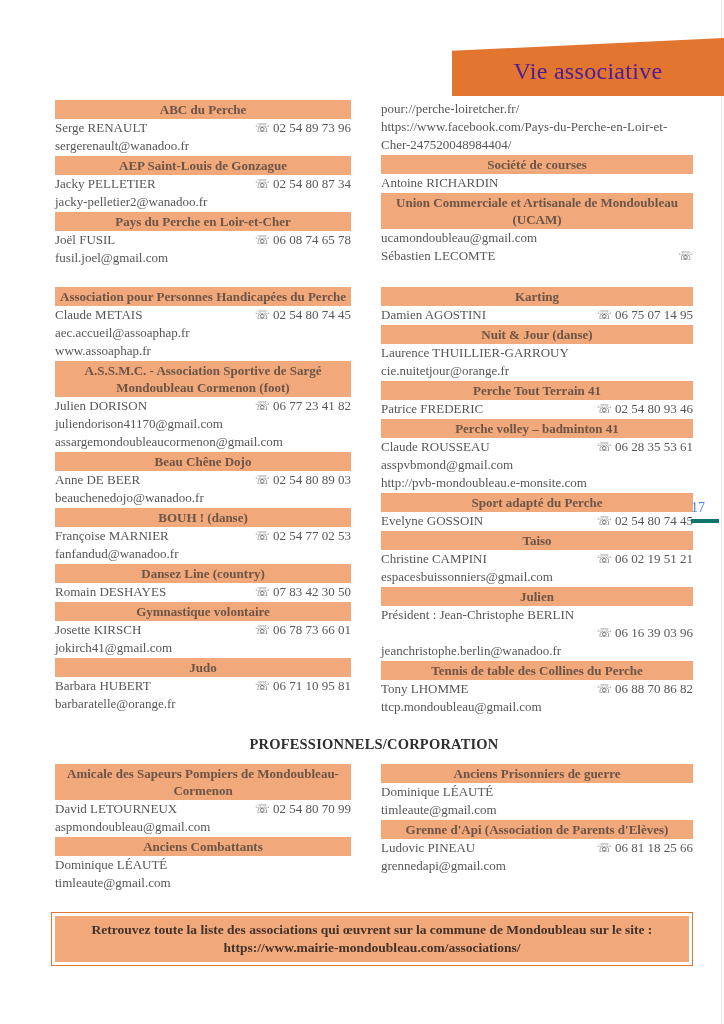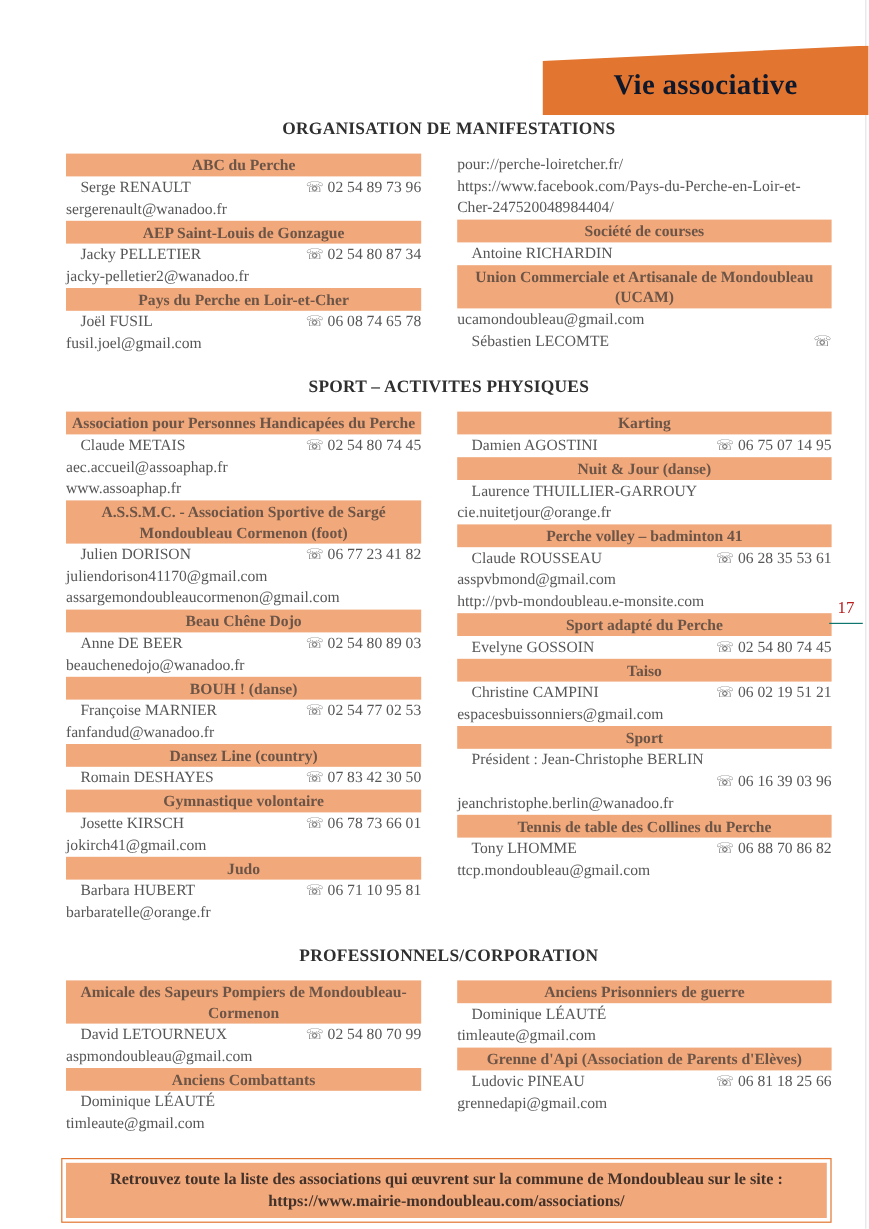--- a/index.html
+++ b/index.html
@@ -10,45 +10,45 @@
     color:#565656;
   }
   .edge-line{position:absolute;right:2px;top:0;height:100%;width:1px;background:#e4e4e4;}
   
   .banner{
     position:absolute;top:38px;right:0;width:272px;height:58px;
     background:#E2752F;
     clip-path:polygon(0 22%,100% 0,100% 100%,0 100%);
     display:flex;align-items:center;justify-content:center;
   }
-  .banner-label{color:#0f172a;font-size:24px;font-weight:bold;padding-top:9px;letter-spacing:.3px;}
+  .banner-label{color:#4c1d95;font-size:24px;font-weight:normal;padding-top:9px;letter-spacing:.3px;}
   
   .page-num{
-    position:absolute;right:5px;top:500px;width:28px;text-align:center;
-    font-size:14px;color:#b91c1c;border-bottom:1px solid #0f766e;padding-bottom:3px;
+    position:absolute;right:5px;top:500px;width:28px;text-align:left;
+    font-size:14px;color:#3b82f6;border-bottom:4px solid #0f766e;padding-bottom:3px;
   }
   
   .content{padding:100px 31px 0 55px;}
   .section{margin-bottom:19px;}
   .sec-heading{
     text-align:center;font-weight:bold;font-size:14.5px;color:#2f2f2f;
     letter-spacing:.2px;margin:0 0 11px 0;
   }
   .cols{display:flex;gap:30px;align-items:flex-start;}
   .col{flex:none;}
   .col-left{width:296px;}
   .col-right{width:312px;}
   .entry{margin-bottom:1px;}
   .bar{
     background:#F1A87B;color:#6C5547;font-weight:bold;text-align:center;
     font-size:13px;line-height:17px;padding:1px 4px;
   }
   .row{font-size:13px;line-height:18px;}
   .contact{display:flex;justify-content:space-between;align-items:baseline;}
-  .nm{min-width:0;margin-left:12px;}
+  .nm{min-width:0;}
   .ph{white-space:nowrap;margin-left:19px;}
   .ph-ic{font-family:"DejaVu Sans",sans-serif;font-size:12px;position:relative;top:0;}
   .txt{overflow-wrap:anywhere;}
   
   .footer{margin:13px 0 0 -4px;border:1px solid #E2752F;padding:3px;background:#ffffff;}
   .footer-inner{
     background:#F1A87B;text-align:center;font-weight:bold;color:#43322a;
     font-size:13.5px;line-height:18px;padding:5px 10px;
   }
 </style>
@@ -59,21 +59,20 @@
 
 <div class="banner">
   <span class="banner-label">Vie associative</span>
 </div>
 
 <div class="page-num">17</div>
 
 <div class="content">
   <div>
       <section class="section">
-        <div class="sec-heading">ORGANISATION DE MANIFESTATIONS</div>
         <div class="cols">
           <div class="col col-left">
             <div class="entry">
               <div class="bar">ABC du Perche</div>
               <div class="row contact">
                 <span class="nm">Serge RENAULT</span>
                 <span class="ph"><span class="ph-ic">☏</span> 02 54 89 73 96</span>
               </div>
               <div class="row txt">sergerenault@wanadoo.fr</div>
             </div>
@@ -110,21 +109,20 @@
               <div class="row txt">ucamondoubleau@gmail.com</div>
               <div class="row contact">
                 <span class="nm">Sébastien LECOMTE</span>
                 <span class="ph"><span class="ph-ic">☏</span></span>
               </div>
             </div>
           </div>
         </div>
       </section>
       <section class="section">
-        <div class="sec-heading">SPORT – ACTIVITES PHYSIQUES</div>
         <div class="cols">
           <div class="col col-left">
             <div class="entry">
               <div class="bar">Association pour Personnes Handicapées du Perche</div>
               <div class="row contact">
                 <span class="nm">Claude METAIS</span>
                 <span class="ph"><span class="ph-ic">☏</span> 02 54 80 74 45</span>
               </div>
               <div class="row txt">aec.accueil@assoaphap.fr</div>
               <div class="row txt">www.assoaphap.fr</div>
@@ -187,20 +185,27 @@
               </div>
             </div>
             <div class="entry">
               <div class="bar">Nuit &amp; Jour (danse)</div>
               <div class="row contact">
                 <span class="nm">Laurence THUILLIER-GARROUY</span>
               </div>
               <div class="row txt">cie.nuitetjour@orange.fr</div>
             </div>
             <div class="entry">
+              <div class="bar">Perche Tout Terrain 41</div>
+              <div class="row contact">
+                <span class="nm">Patrice FREDERIC</span>
+                <span class="ph"><span class="ph-ic">☏</span> 02 54 80 93 46</span>
+              </div>
+            </div>
+            <div class="entry">
               <div class="bar">Perche volley – badminton 41</div>
               <div class="row contact">
                 <span class="nm">Claude ROUSSEAU</span>
                 <span class="ph"><span class="ph-ic">☏</span> 06 28 35 53 61</span>
               </div>
               <div class="row txt">asspvbmond@gmail.com</div>
               <div class="row txt">http://pvb-mondoubleau.e-monsite.com</div>
             </div>
             <div class="entry">
               <div class="bar">Sport adapté du Perche</div>
@@ -211,21 +216,21 @@
             </div>
             <div class="entry">
               <div class="bar">Taiso</div>
               <div class="row contact">
                 <span class="nm">Christine CAMPINI</span>
                 <span class="ph"><span class="ph-ic">☏</span> 06 02 19 51 21</span>
               </div>
               <div class="row txt">espacesbuissonniers@gmail.com</div>
             </div>
             <div class="entry">
-              <div class="bar">Sport</div>
+              <div class="bar">Julien</div>
               <div class="row contact">
                 <span class="nm">Président : Jean-Christophe BERLIN</span>
               </div>
               <div class="row contact">
                 <span class="nm"></span>
                 <span class="ph"><span class="ph-ic">☏</span> 06 16 39 03 96</span>
               </div>
               <div class="row txt">jeanchristophe.berlin@wanadoo.fr</div>
             </div>
             <div class="entry">

